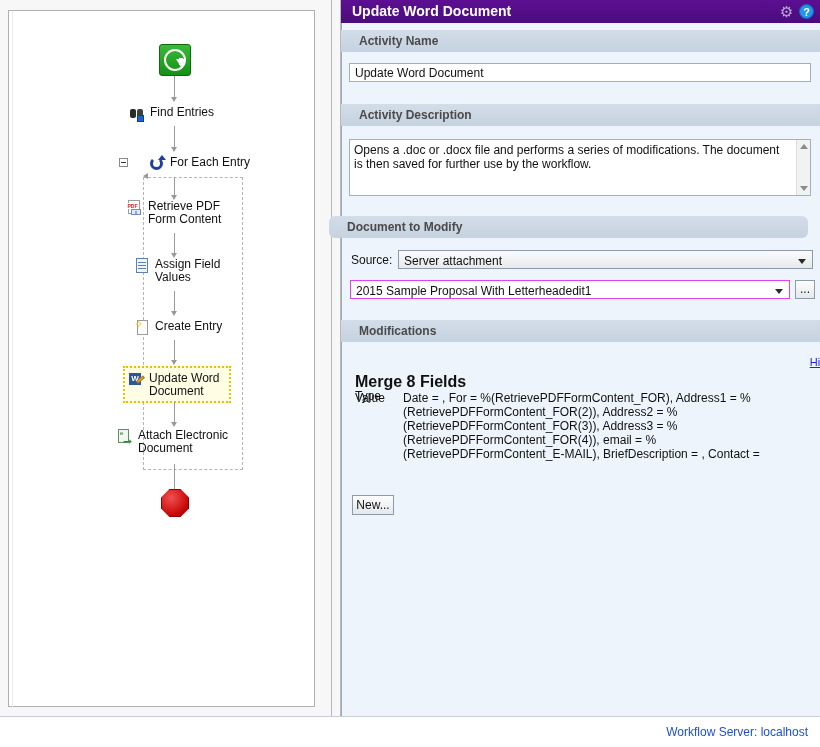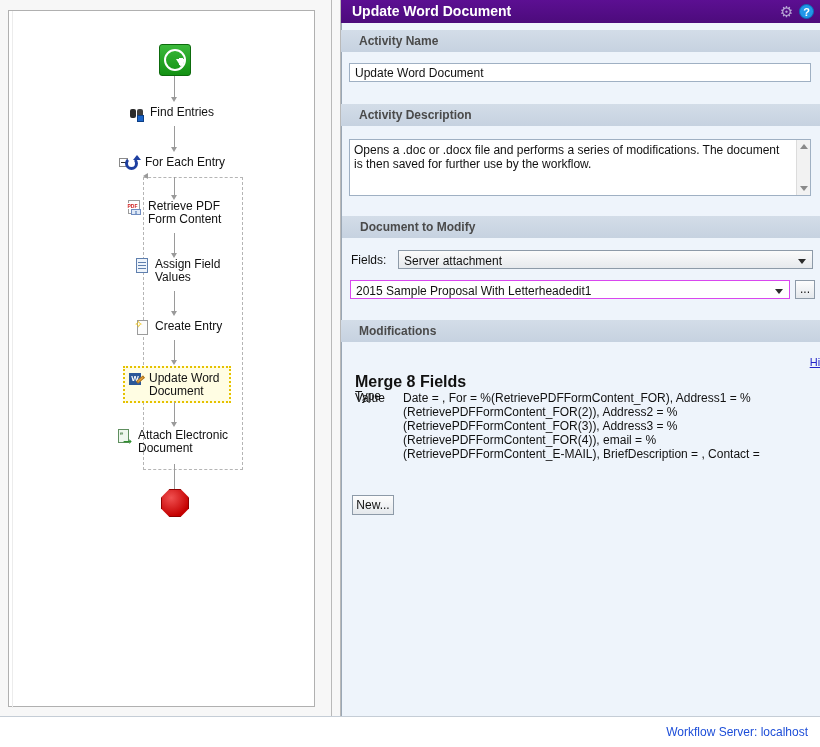--- a/index.html
+++ b/index.html
@@ -332,21 +332,21 @@
           <span class="ico ico-find">
               <span class="dot"></span>
             </span>
           <span class="lbl">Find Entries</span>
         </div>
 
         <div class="vline" style="left:161px; top:115px; height:23px;"></div>
         <div class="vtip" style="left:157.5px; top:136px;"></div>
 
         <div class="exp-box" style="left:106px; top:147px;"></div>
-        <div class="act" style="left:111px; top:144px;">
+        <div class="act" style="left:136px; top:144px;">
           <span class="ico ico-loop">
               <span class="c"></span>
               <span class="t"></span>
             </span>
           <span class="lbl">For Each Entry</span>
         </div>
 
         <div class="loop-top" style="left:130px; top:166px; width:100px;"></div>
         <div class="loop-box" style="left:130px; top:166px; width:100px; height:293px; border-left:none;"></div>
         <div class="loop-box" style="left:130px; top:166px; width:0px; height:293px; border-right:none; border-left:1px dashed #b5b5b5;"></div>
@@ -441,24 +441,24 @@
     <span>Activity Description</span>
   </div>
   <div class="desc-box">
     <div class="txt">Opens a .doc or .docx file and performs a series of modifications. The document is then saved for further use by the workflow.</div>
     <div class="vscroll">
       <div class="up"></div>
       <div class="dn"></div>
     </div>
   </div>
 
-  <div class="sec-head" style="left:342px; top:216px;">
+  <div class="sec-head" style="left:329px; top:216px;border-radius:6px;">
     <span>Document to Modify</span>
   </div>
-  <div class="lbl-static" style="left:351px; top:253px;">Fields:</div>
+  <div class="lbl-static" style="left:351px; top:253px;">Source:</div>
   <div class="combo" style="left:398px; top:250px; width:415px; height:19px;">
     <span class="cv">Server attachment</span>
     <span class="arw"></span>
   </div>
   <div class="combo flat" style="left:350px; top:280px; width:440px; height:19px;">
     <span class="cv">2015 Sample Proposal With Letterheadedit1</span>
     <span class="arw"></span>
   </div>
   <div class="btn" style="left:795px; top:280px; width:20px; height:19px; line-height:16px;">...</div>
 

